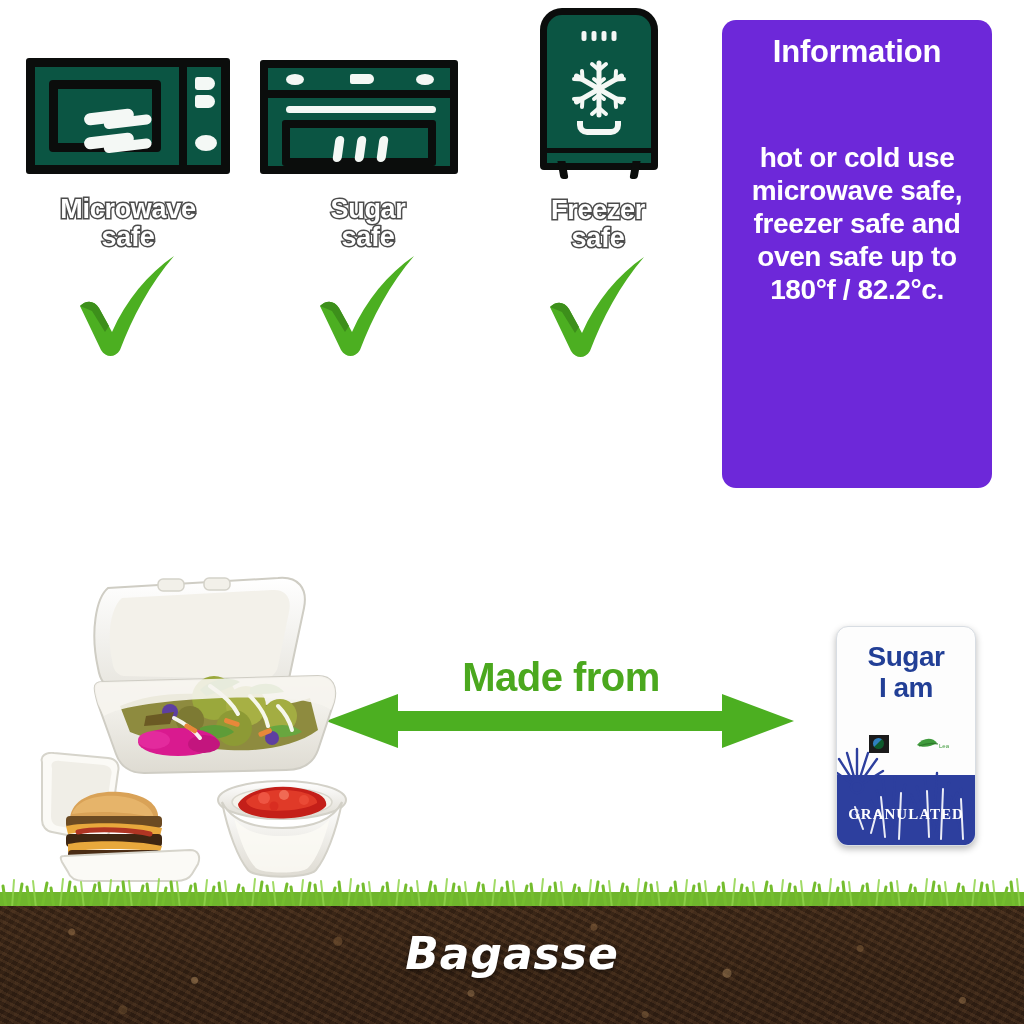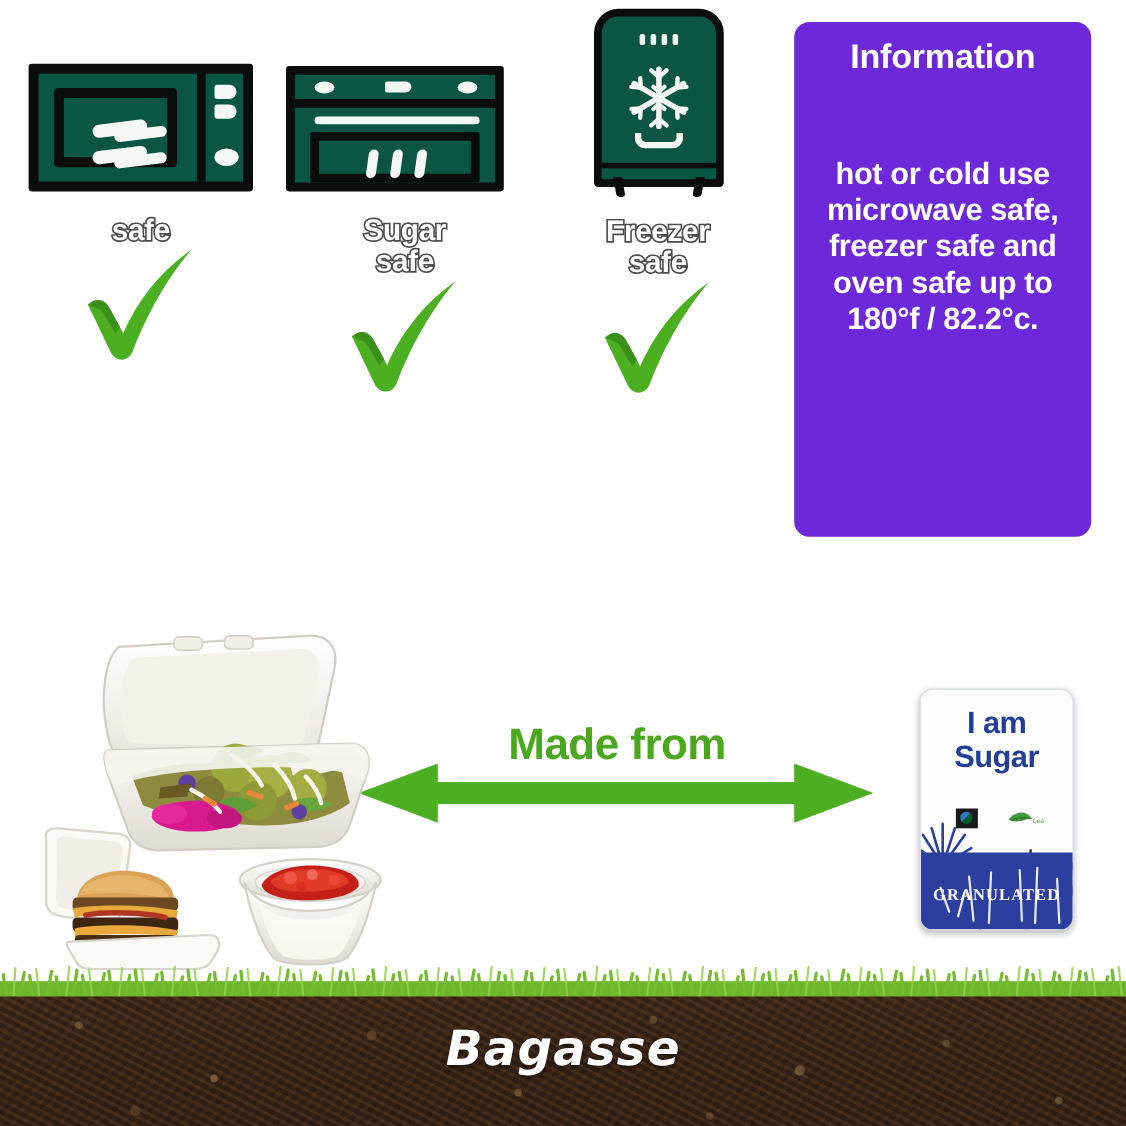--- a/index.html
+++ b/index.html
@@ -194,20 +194,21 @@
           <div class="steam mw-s2"></div>
         </div>
         <div class="mw-panel">
           <div class="mw-btn mw-b1"></div>
           <div class="mw-btn mw-b2"></div>
           <div class="mw-btn mw-b3"></div>
         </div>
       </div>
     </div>
     <div class="icon-label">
+      <div>Microwave</div>
       <div>safe</div>
     </div>
     <div class="check">
       <svg width="120" height="105" viewBox="0 0 120 105">
         <path d="M12 52 C18 46 26 46 31 54 L44 78 C58 46 80 20 106 2 C82 30 64 64 52 96 C47 104 38 104 33 96 Z" fill="#4caf21"></path>
         <path d="M12 52 C18 46 26 46 31 54 L41 72 L37 78 L24 57 Z" fill="#3d8f1b"></path>
       </svg>
     </div>
   </div>
 
@@ -384,22 +385,22 @@
       <circle cx="62" cy="28" r="4.5" fill="#d92d21"></circle>
 
       <path d="M10 24 C16 54 26 80 36 92 C44 101 96 101 104 92 C114 80 124 54 130 24 C120 44 96 50 70 50 C44 50 20 44 10 24 Z" fill="url(#cupg)" stroke="#d3d1c8" stroke-width="2"></path>
       <path d="M22 40 C28 64 36 82 44 90 C50 96 90 96 96 90 C104 82 112 64 118 40 C108 54 90 58 70 58 C50 58 32 54 22 40 Z" fill="#fbfaf5" opacity=".85"></path>
     </svg>
   </div>
 
   <div class="prod" id="sugar-pack">
     <div class="pack-face">
       <div class="pack-title">
+        <div>Sugar</div>
         <div>I am</div>
-        <div>Sugar</div>
       </div>
       <div class="pack-badge badge-ft"></div>
       <div class="pack-badge badge-leaf">
         <svg width="34" height="16" viewBox="0 0 34 16">
           <path d="M2 10 C8 2 18 2 22 8 C16 12 7 13 2 10 Z" fill="#3f9b3c"></path>
           <path d="M4 11 C12 8 18 8 23 9" stroke="#2e7a2c" stroke-width="1.2" fill="none"></path>
           <text x="24" y="13" font-size="6" fill="#3f9b3c" font-family="Liberation Sans, sans-serif">Leaf</text>
         </svg>
       </div>
       <div class="pack-cane">

